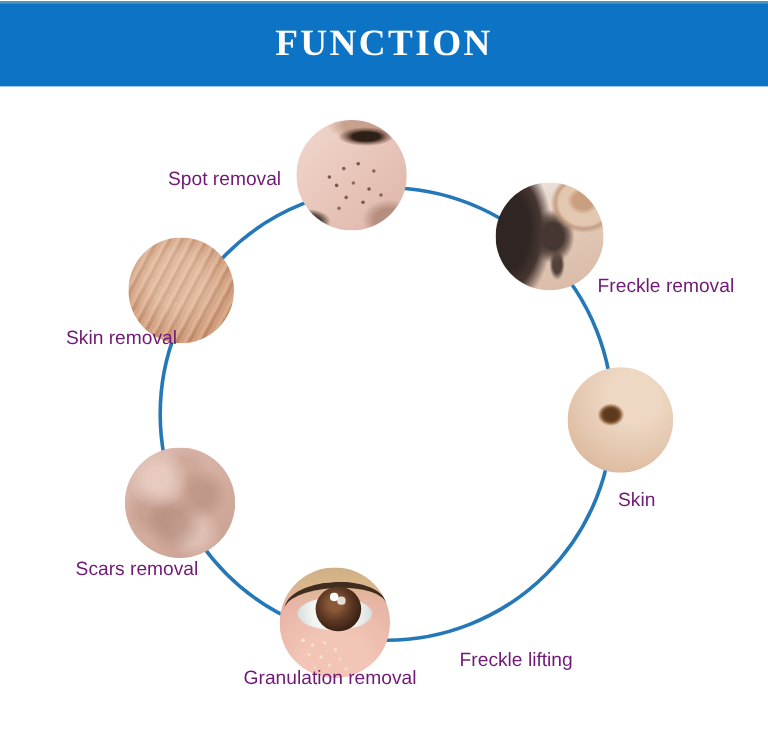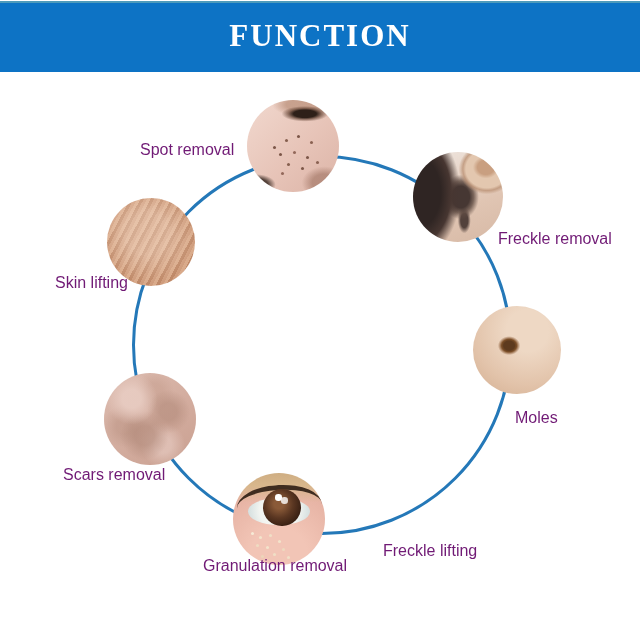--- a/index.html
+++ b/index.html
@@ -121,24 +121,24 @@
 
   <div class="photo p-spot">
     <div class="spots"></div>
   </div>
   <span class="label l-spot">Spot removal</span>
 
   <div class="photo p-tattoo"></div>
   <span class="label l-tattoo">Freckle removal</span>
 
   <div class="photo p-lift"></div>
-  <span class="label l-lift">Skin lifting</span>
+  <span class="label l-lift">Skin removal</span>
 
   <div class="photo p-moles"></div>
-  <span class="label l-moles">Moles</span>
+  <span class="label l-moles">Skin</span>
 
   <div class="photo p-scars"></div>
   <span class="label l-scars">Scars removal</span>
 
   <div class="photo p-freckle"></div>
   <span class="label l-freckle">Freckle lifting</span>
 
   <div class="photo p-eye">
     <div class="liner"></div>
     <div class="sclera"></div>

